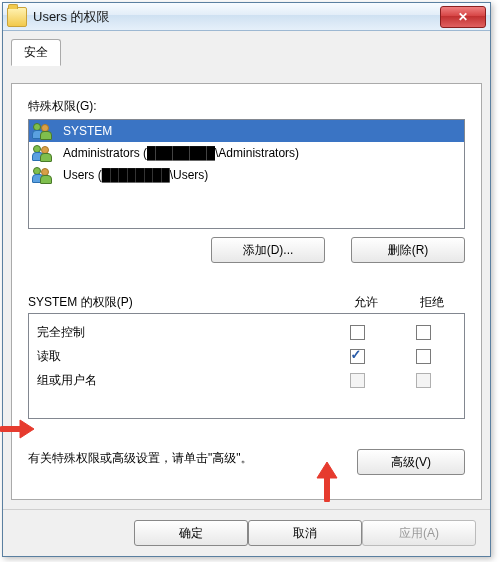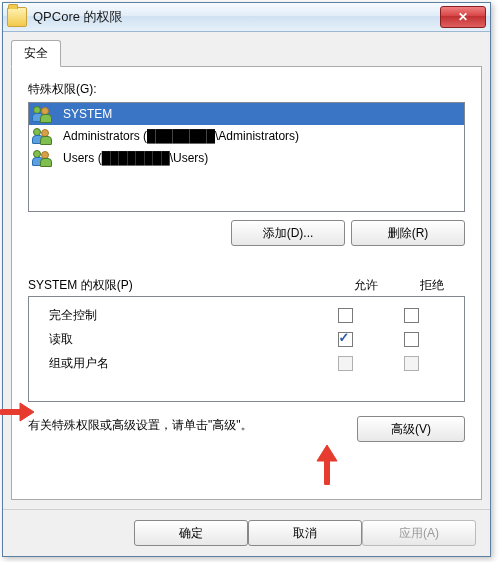--- a/index.html
+++ b/index.html
@@ -60,21 +60,21 @@
     background: linear-gradient(to bottom, #f08080 0%, #d64545 45%, #c13030 46%, #e06060 100%);
     color: #fff;
     display: flex;
     align-items: center;
     justify-content: center;
     font-weight: bold;
     font-size: 12px;
     cursor: pointer;
   }
   .tabstrip {
-    padding: 8px 8px 0 8px;
+    padding: 8px 8px 18px 8px;
     position: relative;
   }
   .tab {
     display: inline-block;
     padding: 4px 12px;
     border: 1px solid #aaa;
     border-bottom: 1px solid #fff;
     background: #fff;
     border-radius: 3px 3px 0 0;
     position: relative;
@@ -117,21 +117,21 @@
   }
   .people-icon .body {
     position: absolute; width: 10px; height: 7px; border-radius: 4px 4px 1px 1px;
     background: #5aa0e0; border: 1px solid #2a6fb0;
   }
   .people-icon .head.a { left: 0; top: 0; }
   .people-icon .body.a { left: -1px; top: 7px; }
   .people-icon .head.b { left: 8px; top: 1px; background:#d8a048; border-color:#a87828;}
   .people-icon .body.b { left: 7px; top: 8px; background:#7fbf4d; border-color:#4a7a2a;}
   .btnrow {
-    display: flex; justify-content: flex-end; gap: 6px; margin-bottom: 14px;
+    display: flex; justify-content: flex-end; gap: 26px; margin-bottom: 14px;
   }
   .btn {
     min-width: 92px;
     height: 24px;
     border: 1px solid #888;
     background: linear-gradient(to bottom, #fff, #e8e8e8);
     border-radius: 3px;
     display: inline-flex;
     align-items: center;
     justify-content: center;
@@ -145,22 +145,22 @@
     margin-bottom: 2px;
     margin-top: 31px;
   }
   .perm-header .filler { flex: 1; }
   .perm-header .col {
     width: 66px; text-align: center;
   }
   .perm-box {
     border: 1px solid #828790;
     height: 92px;
-    padding: 6px 20px;
-    margin-bottom: 14px;
+    padding: 6px 8px;
+    margin-bottom: 30px;
   }
   .perm-row {
     display: flex; align-items: center; height: 24px;
   }
   .perm-row .name { flex: 1; }
   .perm-row .cbcell { width: 66px; display:flex; justify-content:center; }
   .chk {
     width: 13px; height: 13px; border: 1px solid #7a7a7a; background:#fff; position: relative;
   }
   .chk.checked::after {
@@ -205,21 +205,21 @@
     stroke: #e63b2e; stroke-width: 6; stroke-linecap: round;
   }
 </style>
 </head>
 <body>
 
 <div class="window">
 
   <div class="titlebar">
     <span class="folder-icon"></span>
-    <span class="title-text">QPCore 的权限</span>
+    <span class="title-text">Users 的权限</span>
     <div class="close-btn">
       <span>✕</span>
     </div>
   </div>
 
   <div class="tabstrip">
     <div class="tab">安全</div>
   </div>
 
   <div class="tabpanel">

